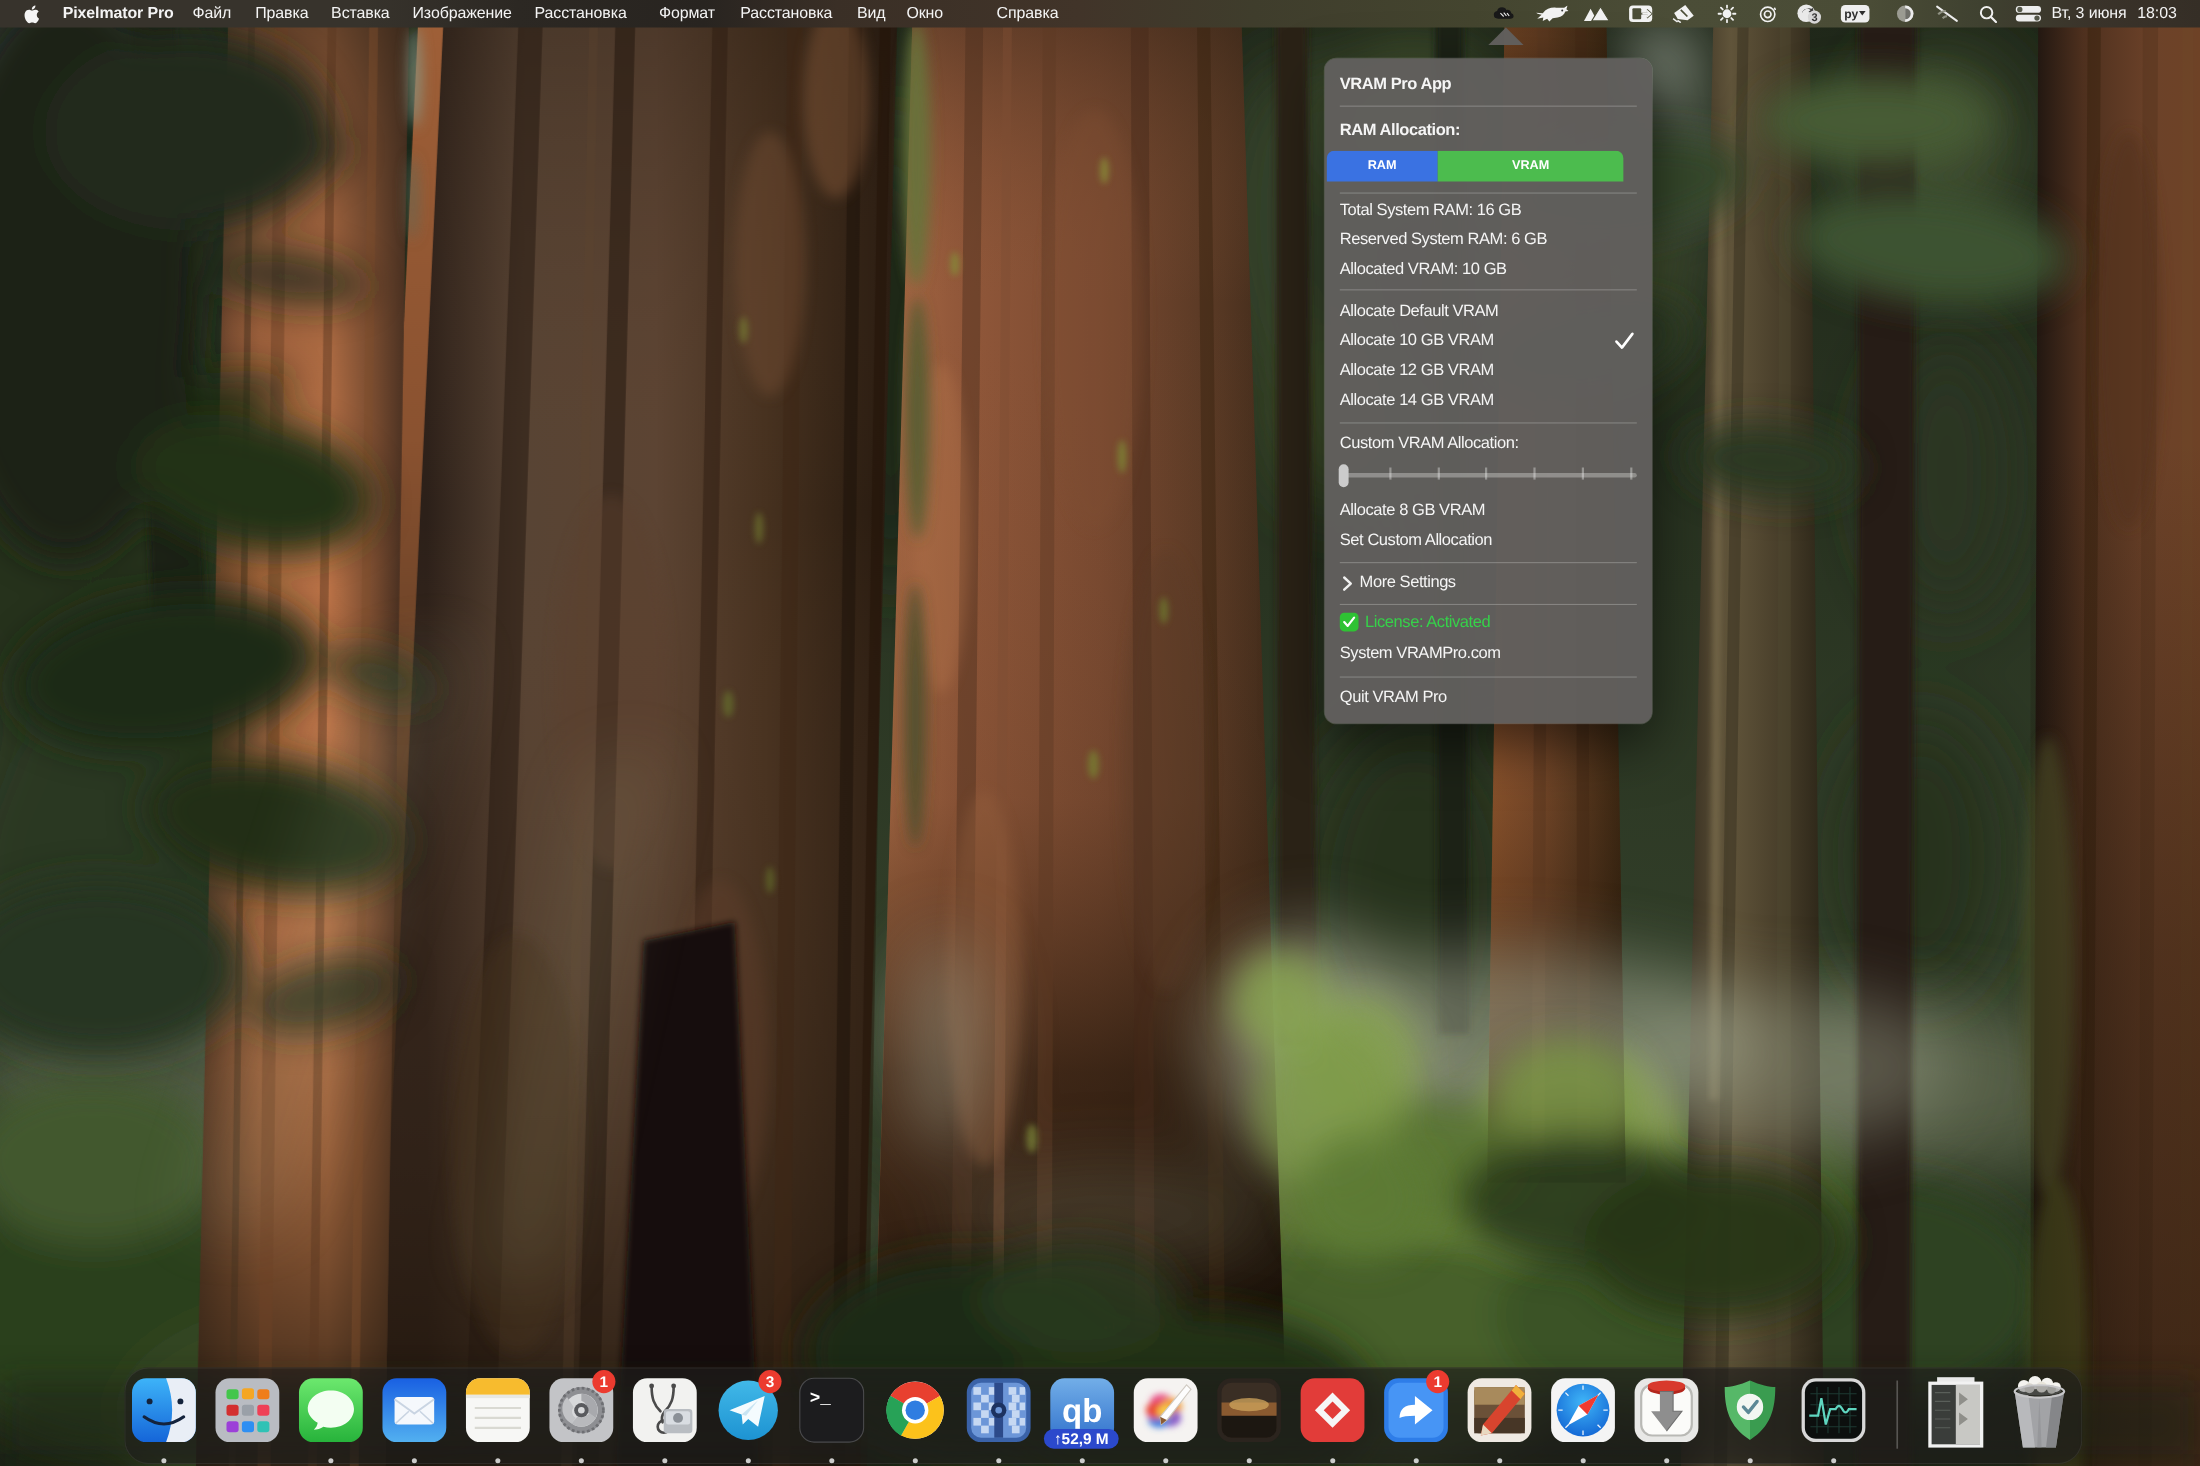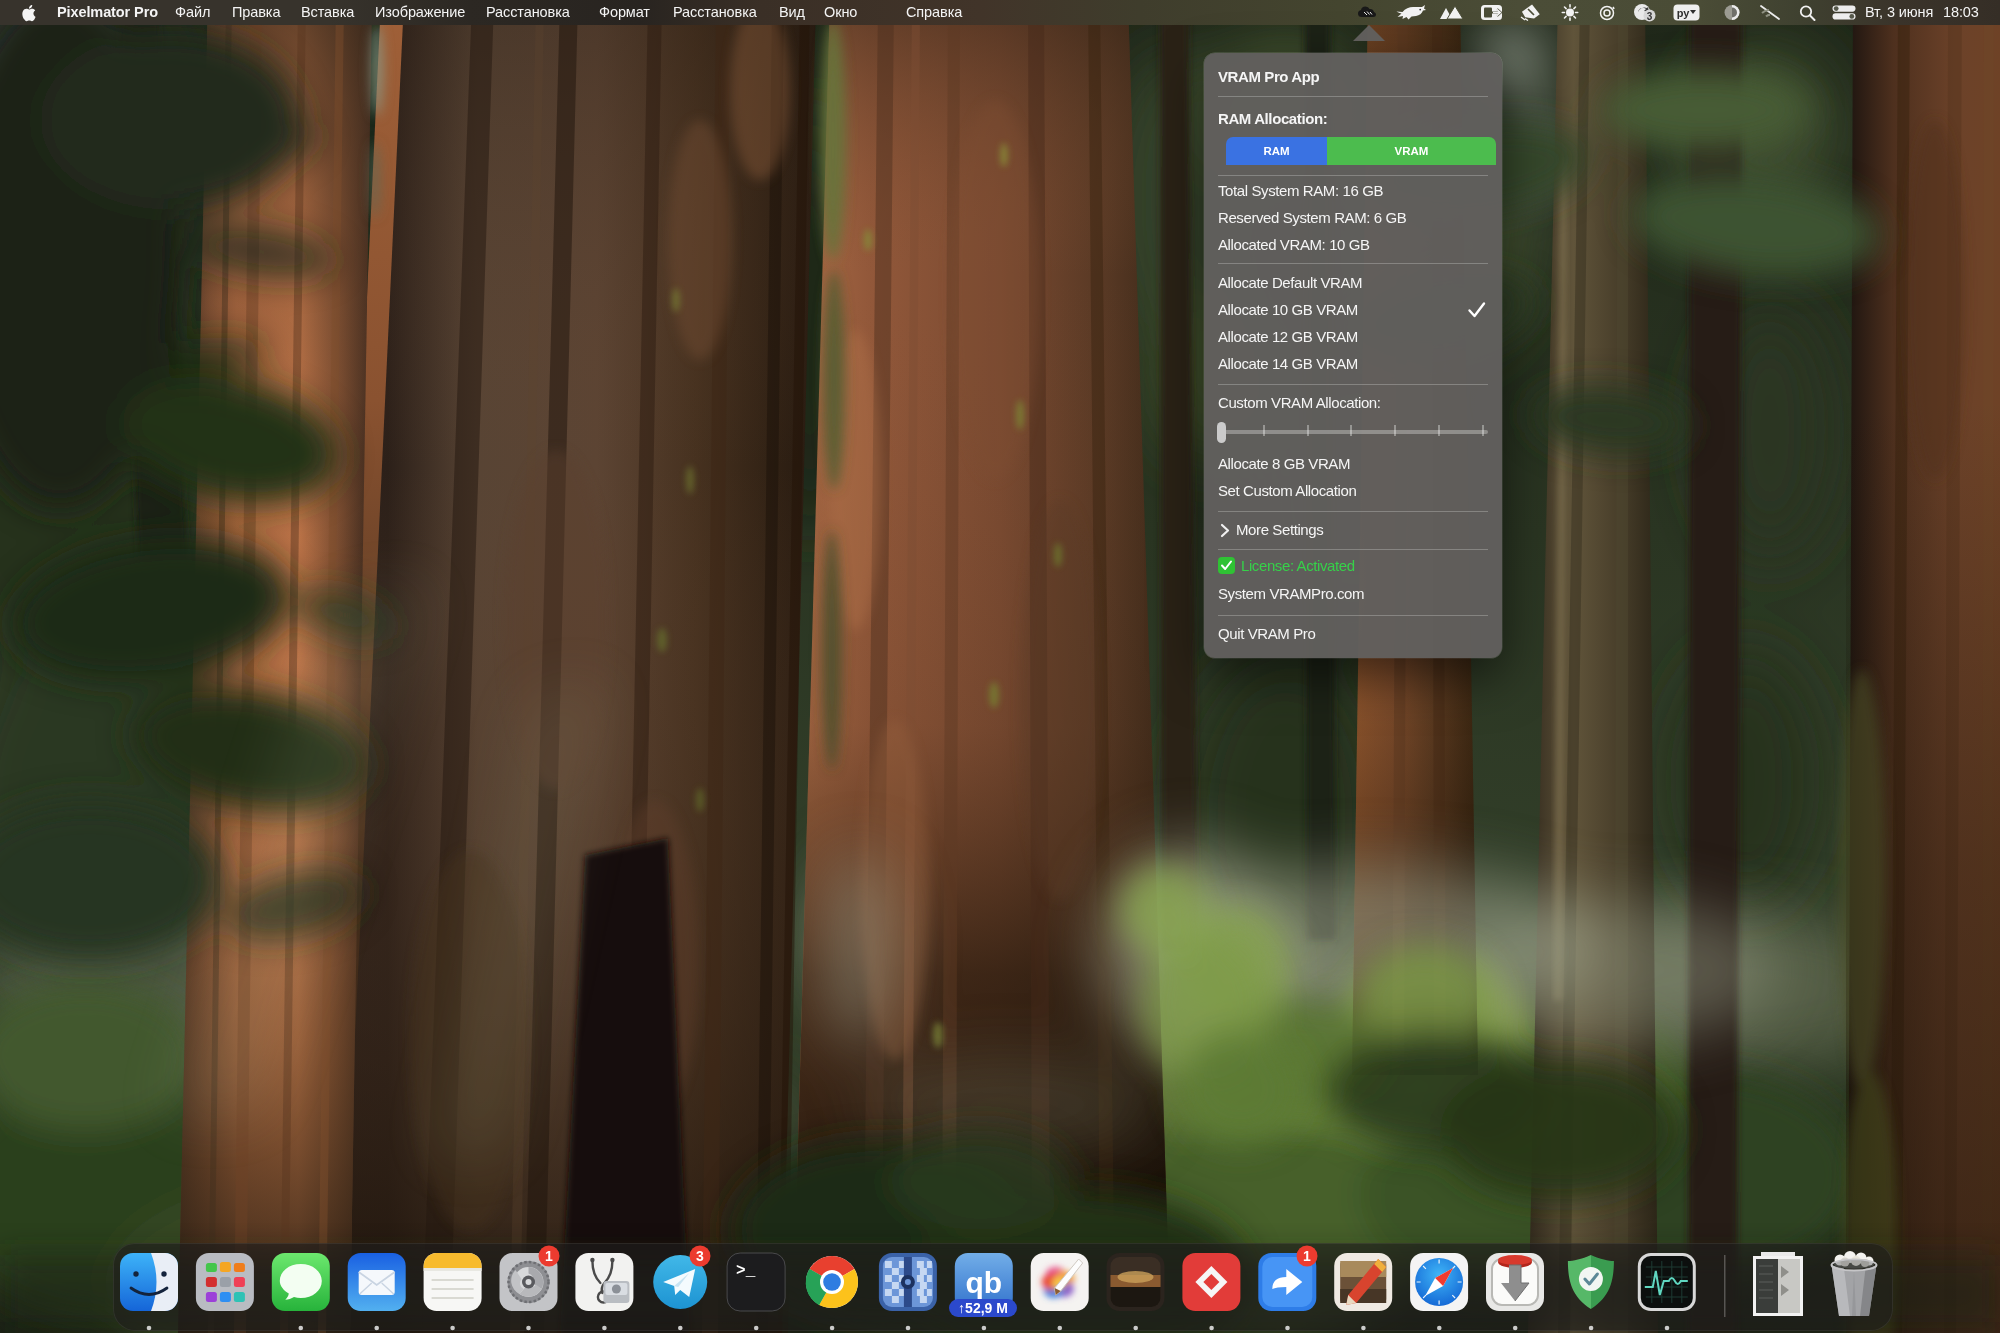--- a/index.html
+++ b/index.html
@@ -707,21 +707,21 @@
       <rect x="949" y="56" width="68" height="18" rx="9" fill="#2b49cc"></rect>
       <text x="983" y="70" font-family="Liberation Sans" font-size="14" font-weight="bold" fill="#fff" text-anchor="middle">↑52,9 М</text>
     </g>
   </svg>
 
   <div class="abs" id="popover" style="left:1204px;top:40px;width:298px;height:605px;border-radius:11px;
       background:rgba(97,95,93,0.97);box-shadow:0 18px 50px rgba(0,0,0,0.55),0 0 0 0.5px rgba(255,255,255,0.25);color:#f5f5f5;font-size:17px;margin-top:13px;">
     <div class="abs pv" style="left:14px;top:15px;font-weight:bold;">VRAM Pro App</div>
     <div class="abs sep" style="top:43px;"></div>
     <div class="abs pv" style="left:14px;top:57px;font-weight:bold;">RAM Allocation:</div>
-    <div class="abs" style="left:22px;top:84px;width:270px;height:35px;border-radius:7px;overflow:hidden;">
+    <div class="abs" style="left:2px;top:84px;width:270px;height:35px;border-radius:7px;overflow:hidden;">
       <div class="abs" style="left:0;top:0;width:101px;height:28px;background:#3a72e2;"></div>
       <div class="abs" style="left:101px;top:0;width:169px;height:28px;background:#4cbc4e;"></div>
       <div class="abs" style="left:0;top:0;width:101px;height:28px;text-align:center;line-height:28px;font-size:11.5px;font-weight:bold;color:#fff;">RAM</div>
       <div class="abs" style="left:101px;top:0;width:169px;height:28px;text-align:center;line-height:28px;font-size:11.5px;font-weight:bold;color:#fff;">VRAM</div>
     </div>
     <div class="abs sep" style="top:122px;"></div>
     <div class="abs pv" style="left:14px;top:129px;">Total System RAM: 16 GB</div>
     <div class="abs pv" style="left:14px;top:156px;">Reserved System RAM: 6 GB</div>
     <div class="abs pv" style="left:14px;top:183px;">Allocated VRAM: 10 GB</div>
     <div class="abs sep" style="top:210px;"></div>

